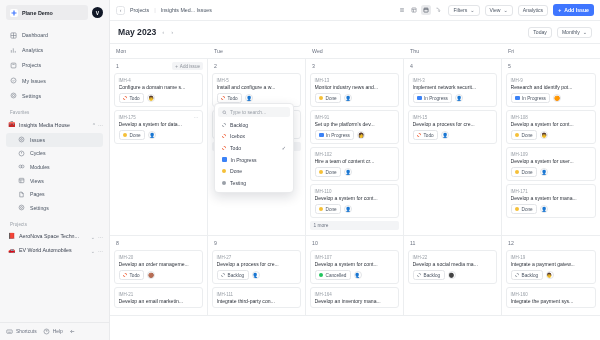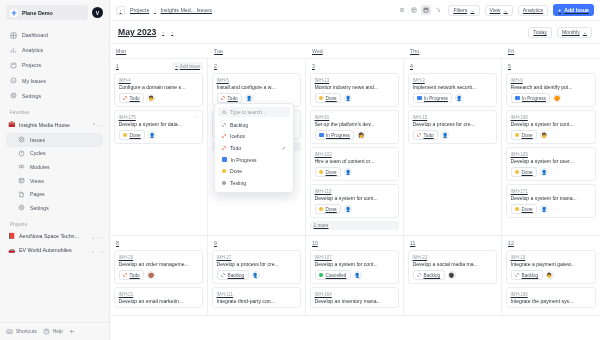--- a/index.html
+++ b/index.html
@@ -66,21 +66,21 @@
   .sub-item .lbl { font-size: 5.2px; color: #4b5563; }
   .sb-bottom {
     position: absolute; bottom: 0; left: 0; right: 0;
     border-top: 1px solid #e9eaec; background: #f7f7f8;
     display: flex; align-items: center; gap: 6px;
     padding: 5px 6px; justify-content: flex-start;
   }
   .sb-bottom .bitem { display: flex; align-items: center; gap: 3px; font-size: 4.9px; color: #6b7280; cursor: pointer; }
 
   
-  .main { flex: 1; display: flex; flex-direction: column; background: #fff; min-width: 0; text-decoration: underline; }
+  .main { flex: 1; display: flex; flex-direction: column; background: #fff; min-width: 0; }
   .topbar {
     height: 21px; display: flex; align-items: center;
     border-bottom: 1px solid #eceef0; padding: 0 6px; gap: 5px;
   }
   .back-btn {
     width: 9px; height: 9px; border: 1px solid #e3e5e8; border-radius: 2.5px;
     display:flex; align-items:center; justify-content:center; color:#8b9099; font-size:5px; cursor:pointer;
   }
   .crumb { font-size: 5.3px; color: #4b5563; cursor: pointer; }
   .crumb-sep { color: #d6d9dd; font-size: 6px; }

